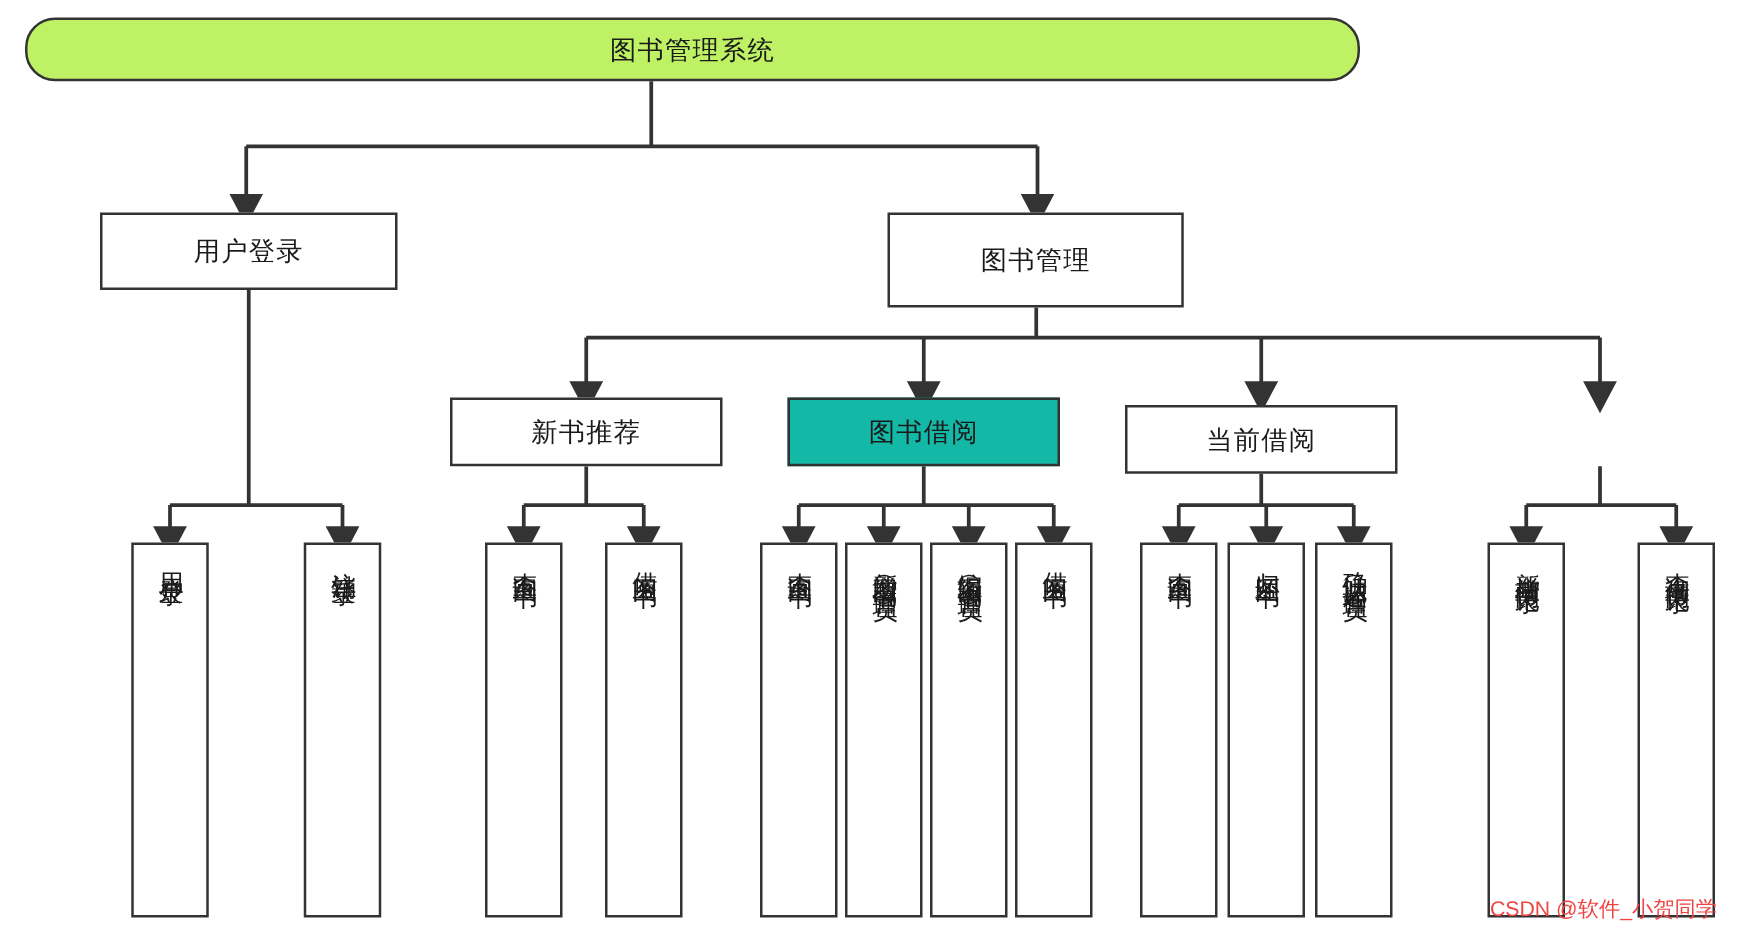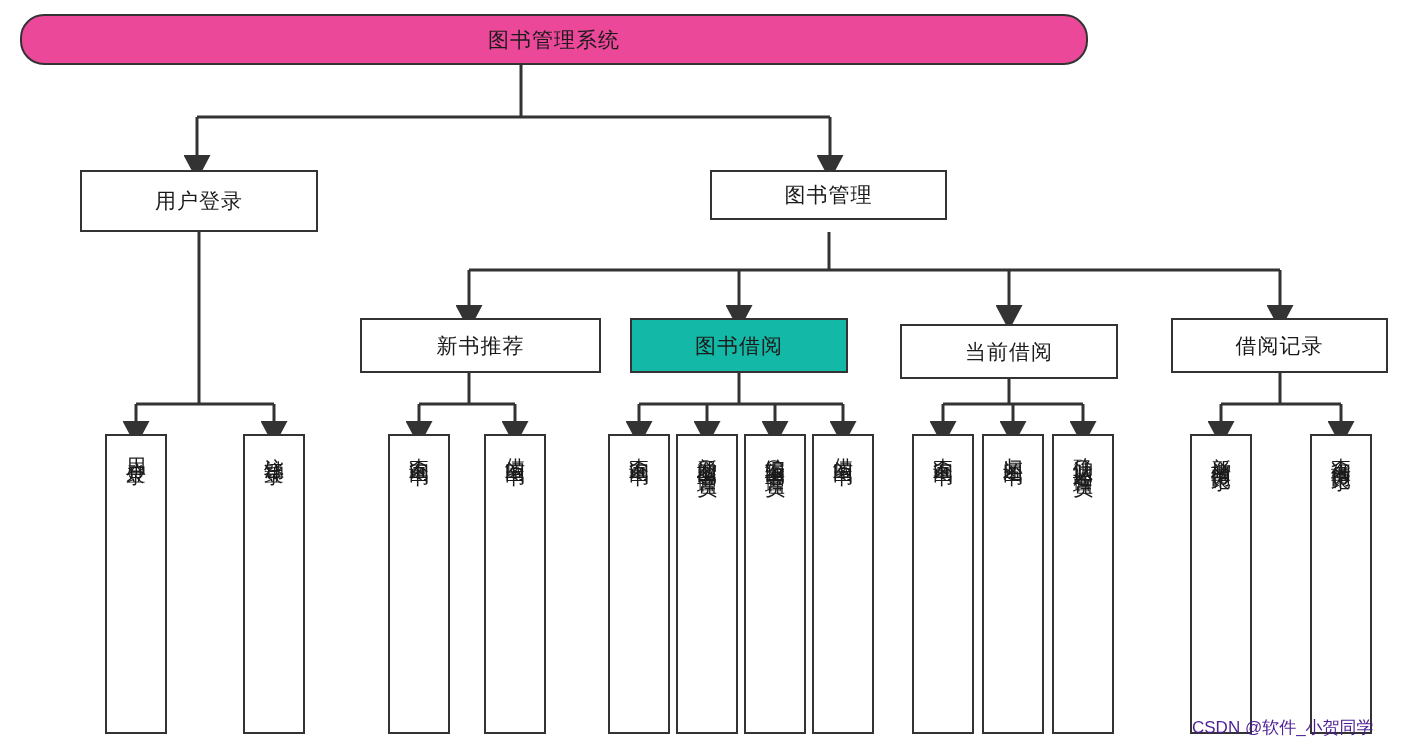--- a/index.html
+++ b/index.html
@@ -112,42 +112,39 @@
       <path d="M1013,404 L1013,424" marker-end="url(#arrow)"></path>
       <path d="M1083,404 L1083,424" marker-end="url(#arrow)"></path>
 
       <path d="M1280,373 L1280,404"></path>
       <path d="M1221,404 L1341,404"></path>
       <path d="M1221,404 L1221,424" marker-end="url(#arrow)"></path>
       <path d="M1341,404 L1341,424" marker-end="url(#arrow)"></path>
     </g>
   </svg>
 
-  <div class="node root" style="left: 20px; top: 14px; width: 1068px; height: 51px; border-color: rgb(51, 51, 51); background: #ec4899; border-radius: 24px;">
+  <div class="node root" style="left: 20px; top: 14px; width: 1068px; height: 51px; border-color: rgb(51, 51, 51); background: #bef264; border-radius: 24px;">
     <span class="node-label">图书管理系统</span>
   </div>
 
   <div class="node lvl2" style="left: 80px; top: 170px; width: 238px; height: 62px; border-color: rgb(51, 51, 51); background: rgb(255, 255, 255);">
     <span class="node-label">用户登录</span>
   </div>
-  <div class="node lvl2" style="left: 710px; top: 170px; width: 237px; height: 50px; border-color: rgb(51, 51, 51); background: rgb(255, 255, 255); align-items: center;">
+  <div class="node lvl2" style="left: 710px; top: 170px; width: 237px; height: 76px; border-color: rgb(51, 51, 51); background: rgb(255, 255, 255); align-items: center;">
     <span class="node-label">图书管理</span>
   </div>
 
-  <div class="node lvl3" style="left: 360px; top: 318px; width: 241px; height: 55px; border-color: rgb(51, 51, 51); background: rgb(255, 255, 255);">
+  <div class="node lvl3" style="left: 360px; top: 318px; width: 218px; height: 55px; border-color: rgb(51, 51, 51); background: rgb(255, 255, 255);">
     <span class="node-label">新书推荐</span>
   </div>
   <div class="node lvl3" style="left: 630px; top: 318px; width: 218px; height: 55px; border-color: rgb(51, 51, 51); background: #14b8a6;">
     <span class="node-label">图书借阅</span>
   </div>
   <div class="node lvl3" style="left: 900px; top: 324px; width: 218px; height: 55px; border-color: rgb(51, 51, 51); background: rgb(255, 255, 255);">
     <span class="node-label">当前借阅</span>
-  </div>
-  <div class="node lvl3" style="left: 1171px; top: 318px; width: 217px; height: 55px; border-color: rgb(51, 51, 51); background: rgb(255, 255, 255);">
-    <span class="node-label">借阅记录</span>
   </div>
 
   <div class="node leaf" style="left: 105px; top: 434px; width: 62px; height: 300px; border-color: rgb(51, 51, 51); background: rgb(255, 255, 255);">
     <span class="node-label">用户登录</span>
   </div>
   <div class="node leaf" style="left: 243px; top: 434px; width: 62px; height: 300px; border-color: rgb(51, 51, 51); background: rgb(255, 255, 255);">
     <span class="node-label">注销登录</span>
   </div>
   <div class="node leaf" style="left: 388px; top: 434px; width: 62px; height: 300px; border-color: rgb(51, 51, 51); background: rgb(255, 255, 255);">
     <span class="node-label">查询图书</span>
@@ -176,14 +173,14 @@
   <div class="node leaf" style="left: 1052px; top: 434px; width: 62px; height: 300px; border-color: rgb(51, 51, 51); background: rgb(255, 255, 255);">
     <span class="node-label">确认归还（管理员）</span>
   </div>
   <div class="node leaf" style="left: 1190px; top: 434px; width: 62px; height: 300px; border-color: rgb(51, 51, 51); background: rgb(255, 255, 255);">
     <span class="node-label">新增借阅记录</span>
   </div>
   <div class="node leaf" style="left: 1310px; top: 434px; width: 62px; height: 300px; border-color: rgb(51, 51, 51); background: rgb(255, 255, 255);">
     <span class="node-label">查询借阅记录</span>
   </div>
 
-  <div class="wm" style="left: 1192px; top: 716px; color: #4c1d95;">CSDN @软件_小贺同学</div>
+  <div class="wm" style="left: 1192px; top: 716px; color: #ef4444;">CSDN @软件_小贺同学</div>
 </div>
 
 </body></html>

